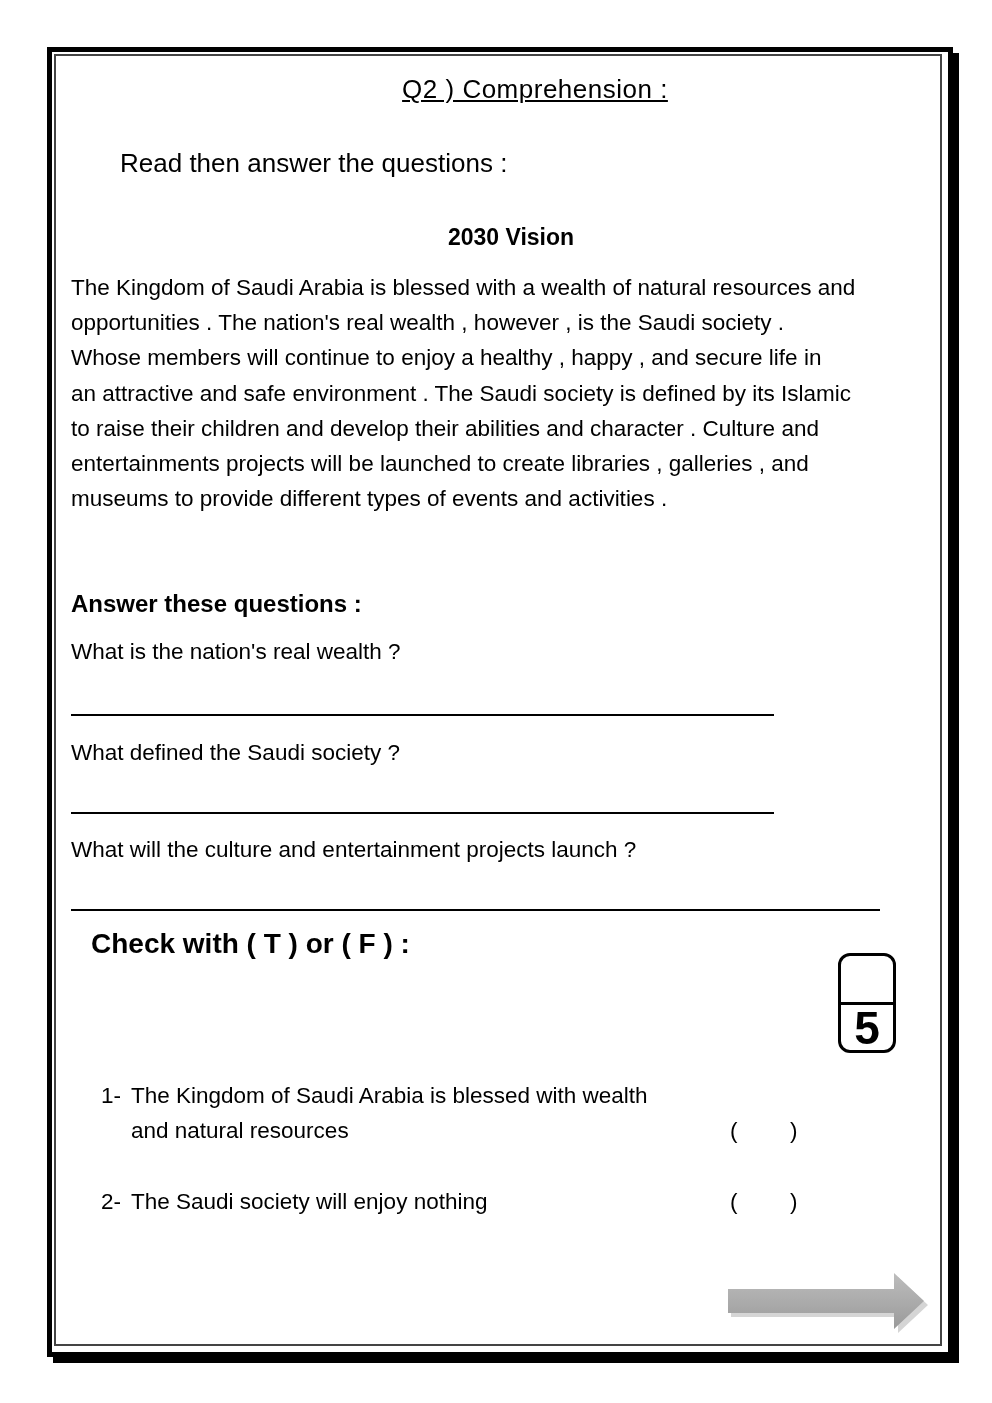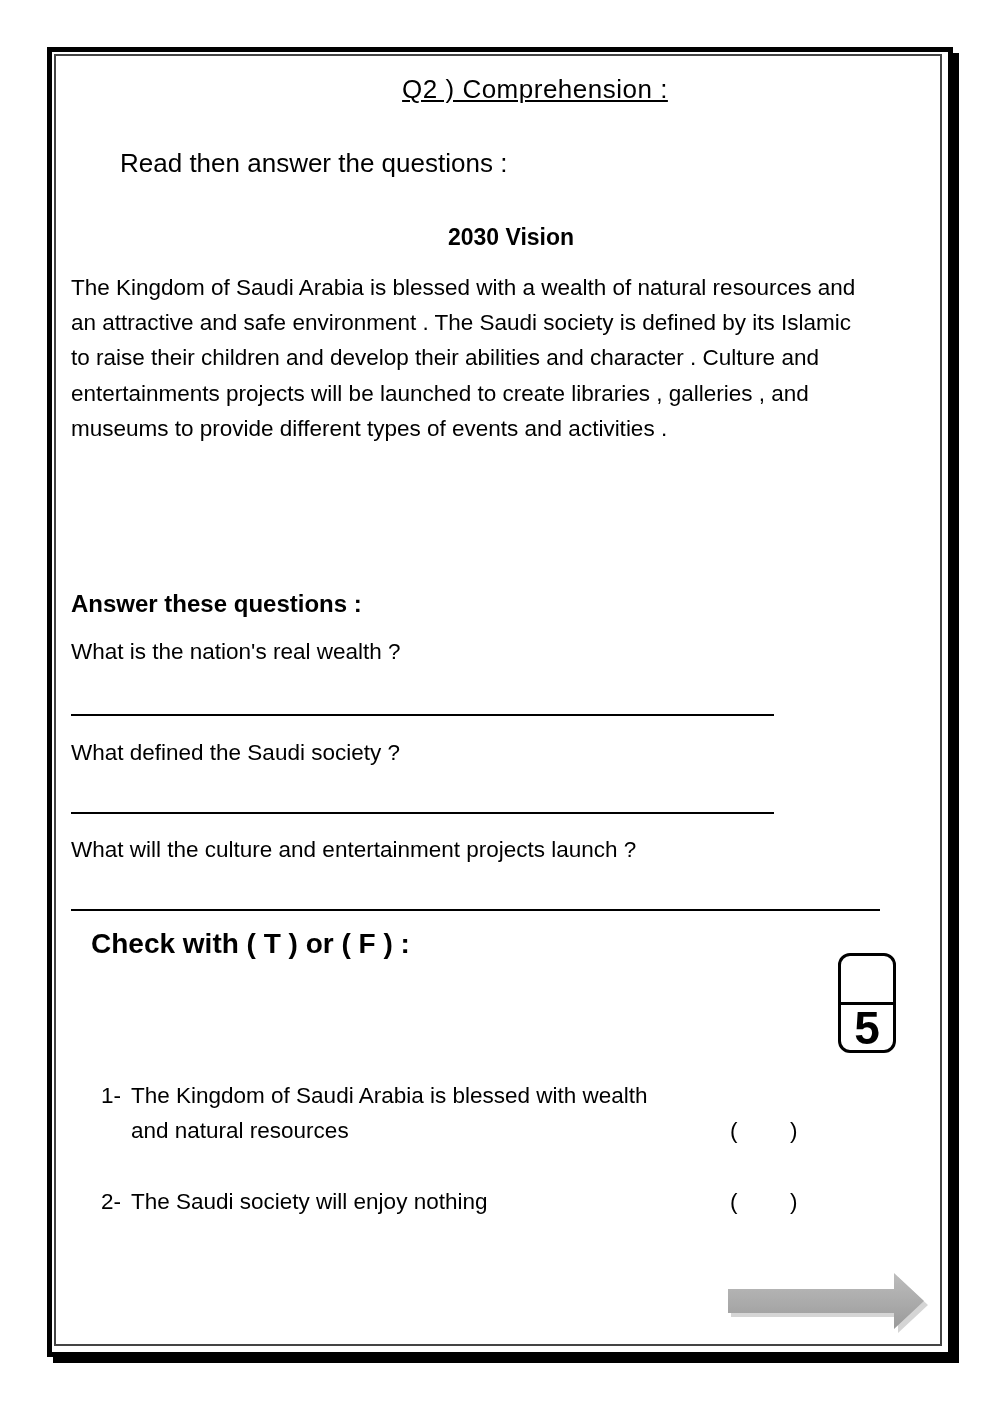--- a/index.html
+++ b/index.html
@@ -34,20 +34,22 @@
 
 <div class="frame-outer"></div>
 <div class="frame-inner"></div>
 
 <div class="abs title">Q2 ) Comprehension :</div>
 <div class="abs instr">Read then answer the questions :</div>
 
 <div class="abs ptitle">2030 Vision</div>
 <div class="abs para">
   <span>The Kingdom of Saudi Arabia is blessed with a wealth of natural resources and</span>
+  <span>opportunities . The nation's real wealth , however , is the Saudi society .</span>
+  <span>Whose members will continue to enjoy a healthy , happy , and secure life in</span>
   <span>an attractive and safe environment . The Saudi society is defined by its Islamic</span>
   <span>to raise their children and develop their abilities and character . Culture and</span>
   <span>entertainments projects will be launched to create libraries , galleries , and</span>
   <span>museums to provide different types of events and activities .</span>
 </div>
 
 <div class="abs h2">Answer these questions :</div>
 
 <div class="abs q" style="top:639px">What is the nation's real wealth ?</div>
 <div class="line" style="top:714px;width:703px"></div>

